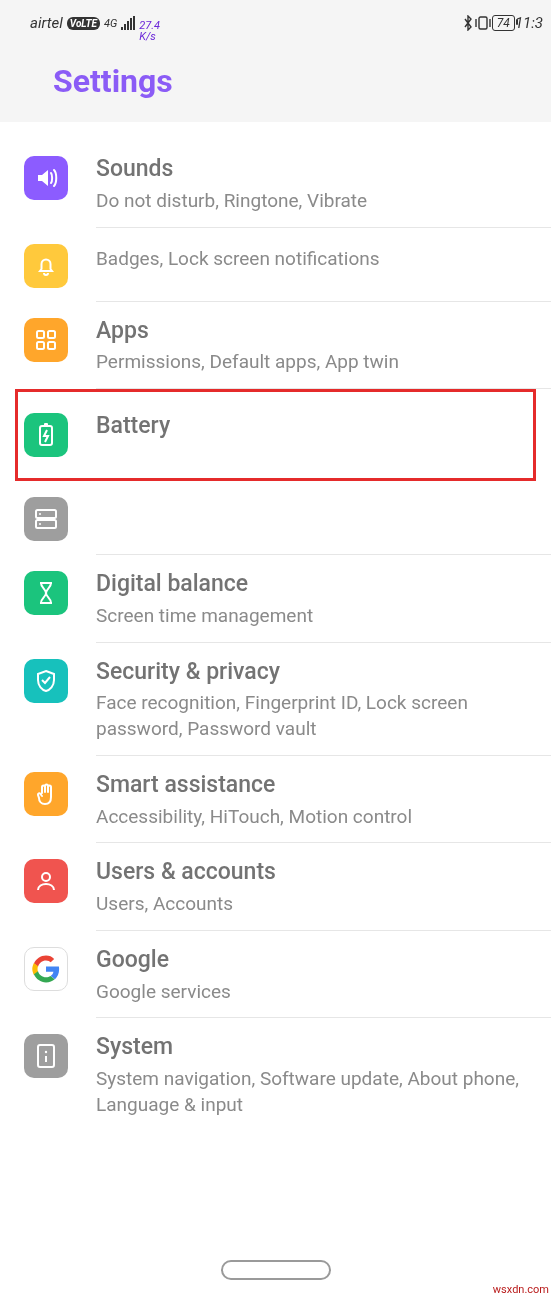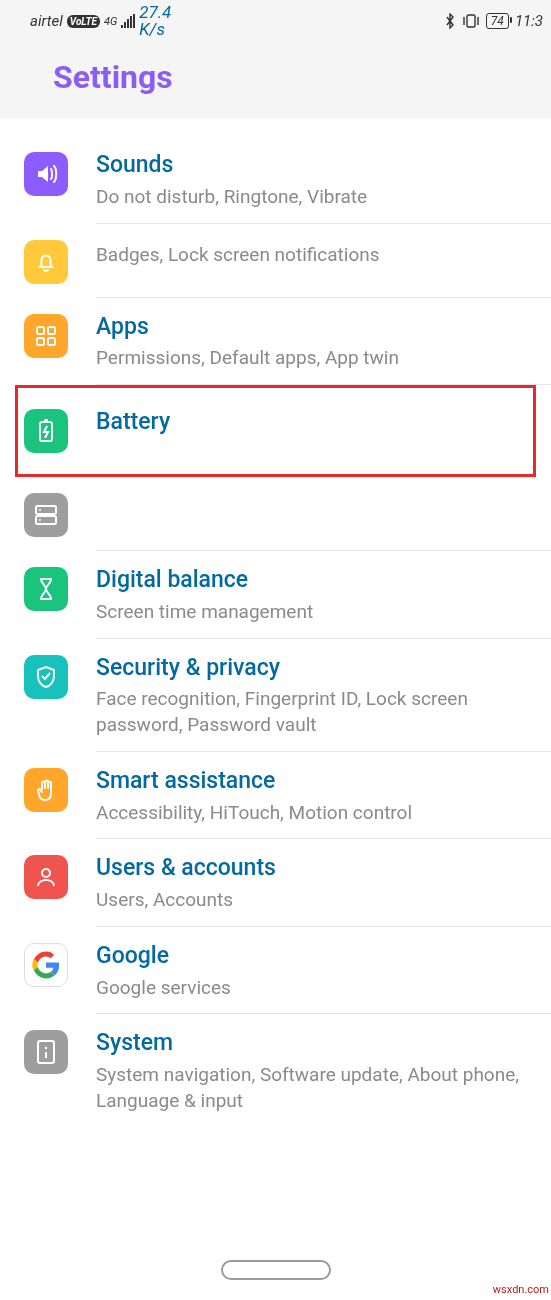--- a/index.html
+++ b/index.html
@@ -17,31 +17,31 @@
     display: flex;
     align-items: center;
     justify-content: space-between;
     padding: 4px 8px 2px 30px;
     font-size: 15px;
     color: #333;
     background: #f5f5f5;
     font-style: italic;
   }
   .sb-left { display: flex; align-items: center; gap: 4px; }
-  .sb-right { display: flex; align-items: center; gap: 6px; }
+  .sb-right { display: flex; align-items: center; gap: 0; }
   .volte {
     background:#333; color:#fff; font-size:10px; padding:1px 3px; border-radius:6px;
     font-weight:bold;
   }
   .sig { display:inline-flex; align-items:flex-end; gap:1px; height:14px;}
   .sig span { width:2px; background:#333; display:inline-block;}
   .sig span:nth-child(1){height:3px}.sig span:nth-child(2){height:6px}
   .sig span:nth-child(3){height:9px}.sig span:nth-child(4){height:12px}
   .sig span:nth-child(5){height:14px}
-  .ks { font-size:17px; line-height:1; color:#0369a1;}
+  .ks { font-size:11px; line-height:1; color:#6d28d9;margin-top:16px;}
   .batt {
     border:1px solid #333; border-radius:3px; padding:0 4px; font-size:12px;
     position:relative;
   }
   .batt::after{content:"";position:absolute;right:-4px;top:3px;width:2px;height:6px;background:#333;border-radius:1px;}
 
   
   .header {
     background: #f5f5f5;
     padding: 18px 26px 22px 26px;
@@ -73,21 +73,21 @@
   }
   .icon-wrap {
     width: 44px; height: 44px;
     border-radius: 10px;
     flex: 0 0 44px;
     display:flex; align-items:center; justify-content:center;
     margin-right: 28px;
     margin-top: 2px;
   }
   .txt { flex:1; min-width:0; }
-  .title { font-size: 23px; color:#0369a1; font-weight:500; line-height:1.3; }
+  .title { font-size: 23px; color:#737373; font-weight:500; line-height:1.3; }
   .sub { font-size: 19px; color:#8a8a8a; margin-top:4px; line-height:1.35;}
 
   .highlight-box {
     position: absolute;
     left: 15px; right: 15px;
     top: 0; bottom: 0;
     border: 3px solid #e52b2b;
     pointer-events:none;
   }
   .row.highlight { padding-top:22px; padding-bottom:24px; }

